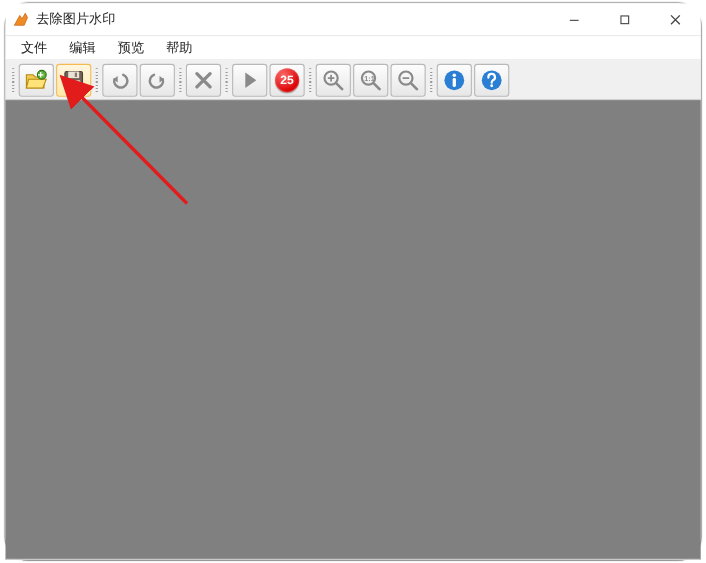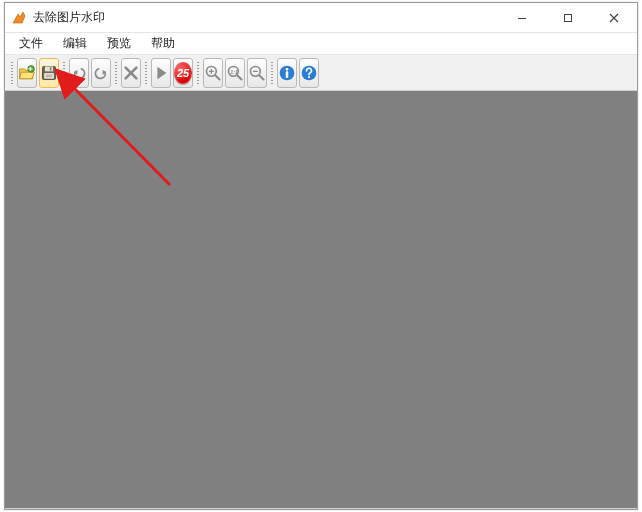--- a/index.html
+++ b/index.html
@@ -73,27 +73,26 @@
     width: 6px; height: 28px;
     display:flex;align-items:center;justify-content:center;
   }
   .tb-sep::before {
     content:"";
     display:block;
     width:2px;height:22px;
     background: repeating-linear-gradient( to bottom, #9a9a9a 0 1px, transparent 1px 3px);
   }
   .tb-btn {
-    width: 20px; height: 30px;
+    width: 32px; height: 30px;
     border: 1px solid transparent;
     border-radius: 3px;
     display:flex;align-items:center;justify-content:center;
     cursor:default;
     background: transparent;
-    font-style: italic;
   }
   .tb-btn.raised {
     border-color:#b8b8b8;
     background: linear-gradient(#fdfdfd,#e7e7e7);
   }
   .tb-btn.hover {
     border-color:#f5bb51;
     background: linear-gradient(#fff6e0,#ffe9a8);
   }
   .tb-btn svg { display:block; }
@@ -126,21 +125,21 @@
   }
 
   
   .arrow-layer {
     position:absolute;
     left:0;top:0;
     pointer-events:none;
   }
 
   
-  .window { box-shadow: 0 0 0 1px rgba(0,0,0,.05); }
+  .window { box-shadow: 0 0 0 1px rgba(0,0,0,.05); border-radius: 22px; }
 </style>
 </head>
 <body>
 
 <div class="window">
 
   <div class="titlebar">
     <span class="app-icon">
       <svg width="16" height="16" viewBox="0 0 16 16">
         <path d="M2 13 L7 4 L9 7 L12 2 L14 6 L11 13 Z" fill="#f08a24" stroke="#c05a00" stroke-width="0.6"></path>

